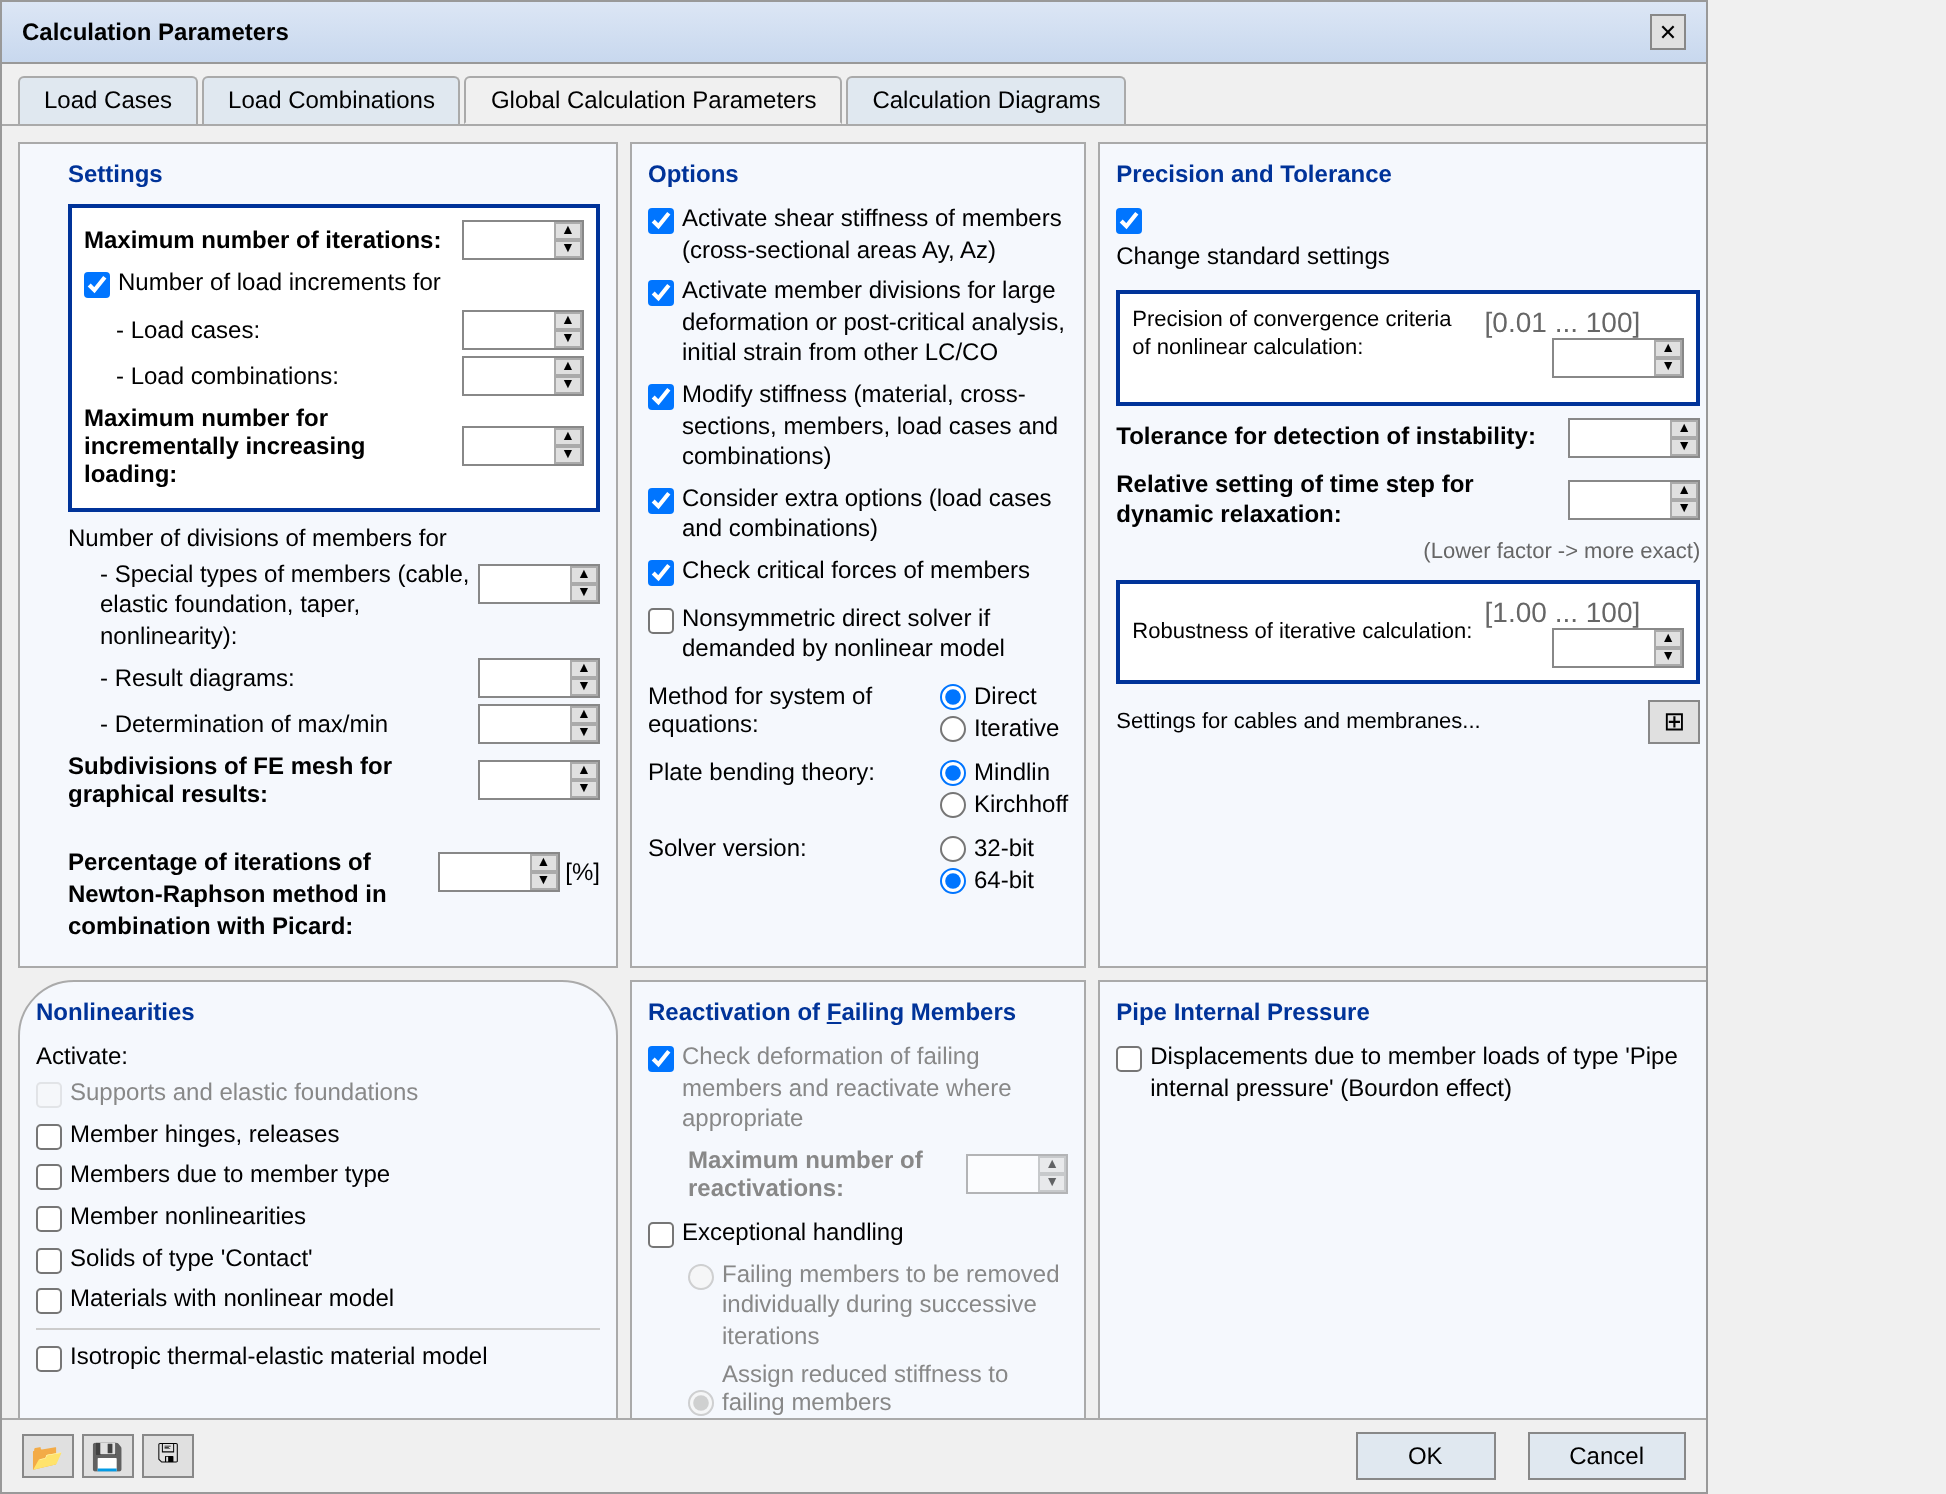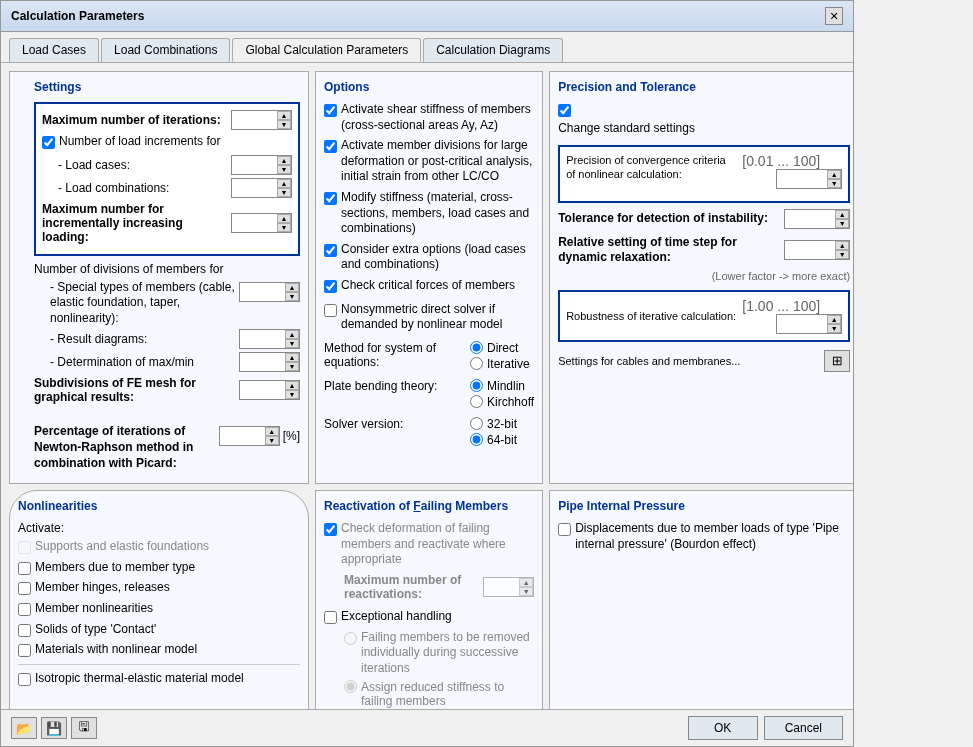--- a/index.html
+++ b/index.html
@@ -23,26 +23,26 @@
     .checkbox-row { display: flex; align-items: flex-start; margin-bottom: 5px; gap: 4px; }
     .checkbox-row input[type=checkbox] { margin-top: 2px; flex-shrink: 0; }
     .checkbox-row label { color: #000; line-height: 1.3; }
     .checkbox-row.disabled label { color: #888; }
     .checkbox-row.disabled input[type=checkbox] { opacity: 0.5; }
     .sub-row { display: flex; align-items: center; margin-bottom: 3px; margin-left: 16px; }
     .sub-row label { flex: 1; color: #000; }
     .section-box { border: 2px solid #003399; padding: 6px; margin-bottom: 6px; background: white; }
     .precision-box { border: 2px solid #003399; padding: 6px; margin-bottom: 6px; background: white; }
     .range-label { color: #666; font-size: 14px; margin-right: 22px; }
-    .radio-row { display: flex; align-items: flex-start; gap: 4px; margin-bottom: 2px; }
+    .radio-row { display: flex; align-items: flex-end; gap: 4px; margin-bottom: 2px; }
     .radio-row input[type=radio] { margin: 0; }
     .radio-row label { color: #000; }
     .bottom-bar { display: flex; align-items: center; justify-content: space-between; padding: 6px 10px; border-top: 1px solid #aaa; background: #f0f0f0; }
     .bottom-left { display: flex; gap: 4px; }
-    .bottom-right { display: flex; gap: 6px; }
+    .bottom-right { display: flex; gap: 16px; }
     .icon-btn { width: 26px; height: 22px; background: #e0e0e0; border: 1px solid #888; cursor: pointer; display: flex; align-items: center; justify-content: center; font-size: 13px; }
     .action-btn { padding: 4px 20px; border: 1px solid #888; background: #e0e8f0; cursor: pointer; min-width: 70px; text-align: center; }
     .settings-link { color: #000; text-decoration: none; font-size: 11px; }
     .separator { height: 1px; background: #ccc; margin: 6px 0; }
     .pct { color: #000; margin-left: 3px; }
   </style>
 </head>
 <body>
 
 <div class="window">
@@ -327,25 +327,25 @@
     <div class="panel" style="grid-column:1; grid-row:2;border-radius:28px;">
       <div class="panel-title">Nonlinearities</div>
       <div style="margin-bottom:4px;">Activate:</div>
 
       <div class="checkbox-row disabled">
         <input type="checkbox" disabled="" style="">
         <label>Supports and elastic foundations</label>
       </div>
       <div class="checkbox-row">
         <input type="checkbox" style="">
+        <label>Member hinges, releases</label>
+      </div>
+      <div class="checkbox-row">
+        <input type="checkbox" style="">
         <label>Members due to member type</label>
-      </div>
-      <div class="checkbox-row">
-        <input type="checkbox" style="">
-        <label>Member hinges, releases</label>
       </div>
       <div class="checkbox-row">
         <input type="checkbox" style="">
         <label>Member nonlinearities</label>
       </div>
       <div class="checkbox-row">
         <input type="checkbox" style="">
         <label>Solids of type 'Contact'</label>
       </div>
       <div class="checkbox-row">

